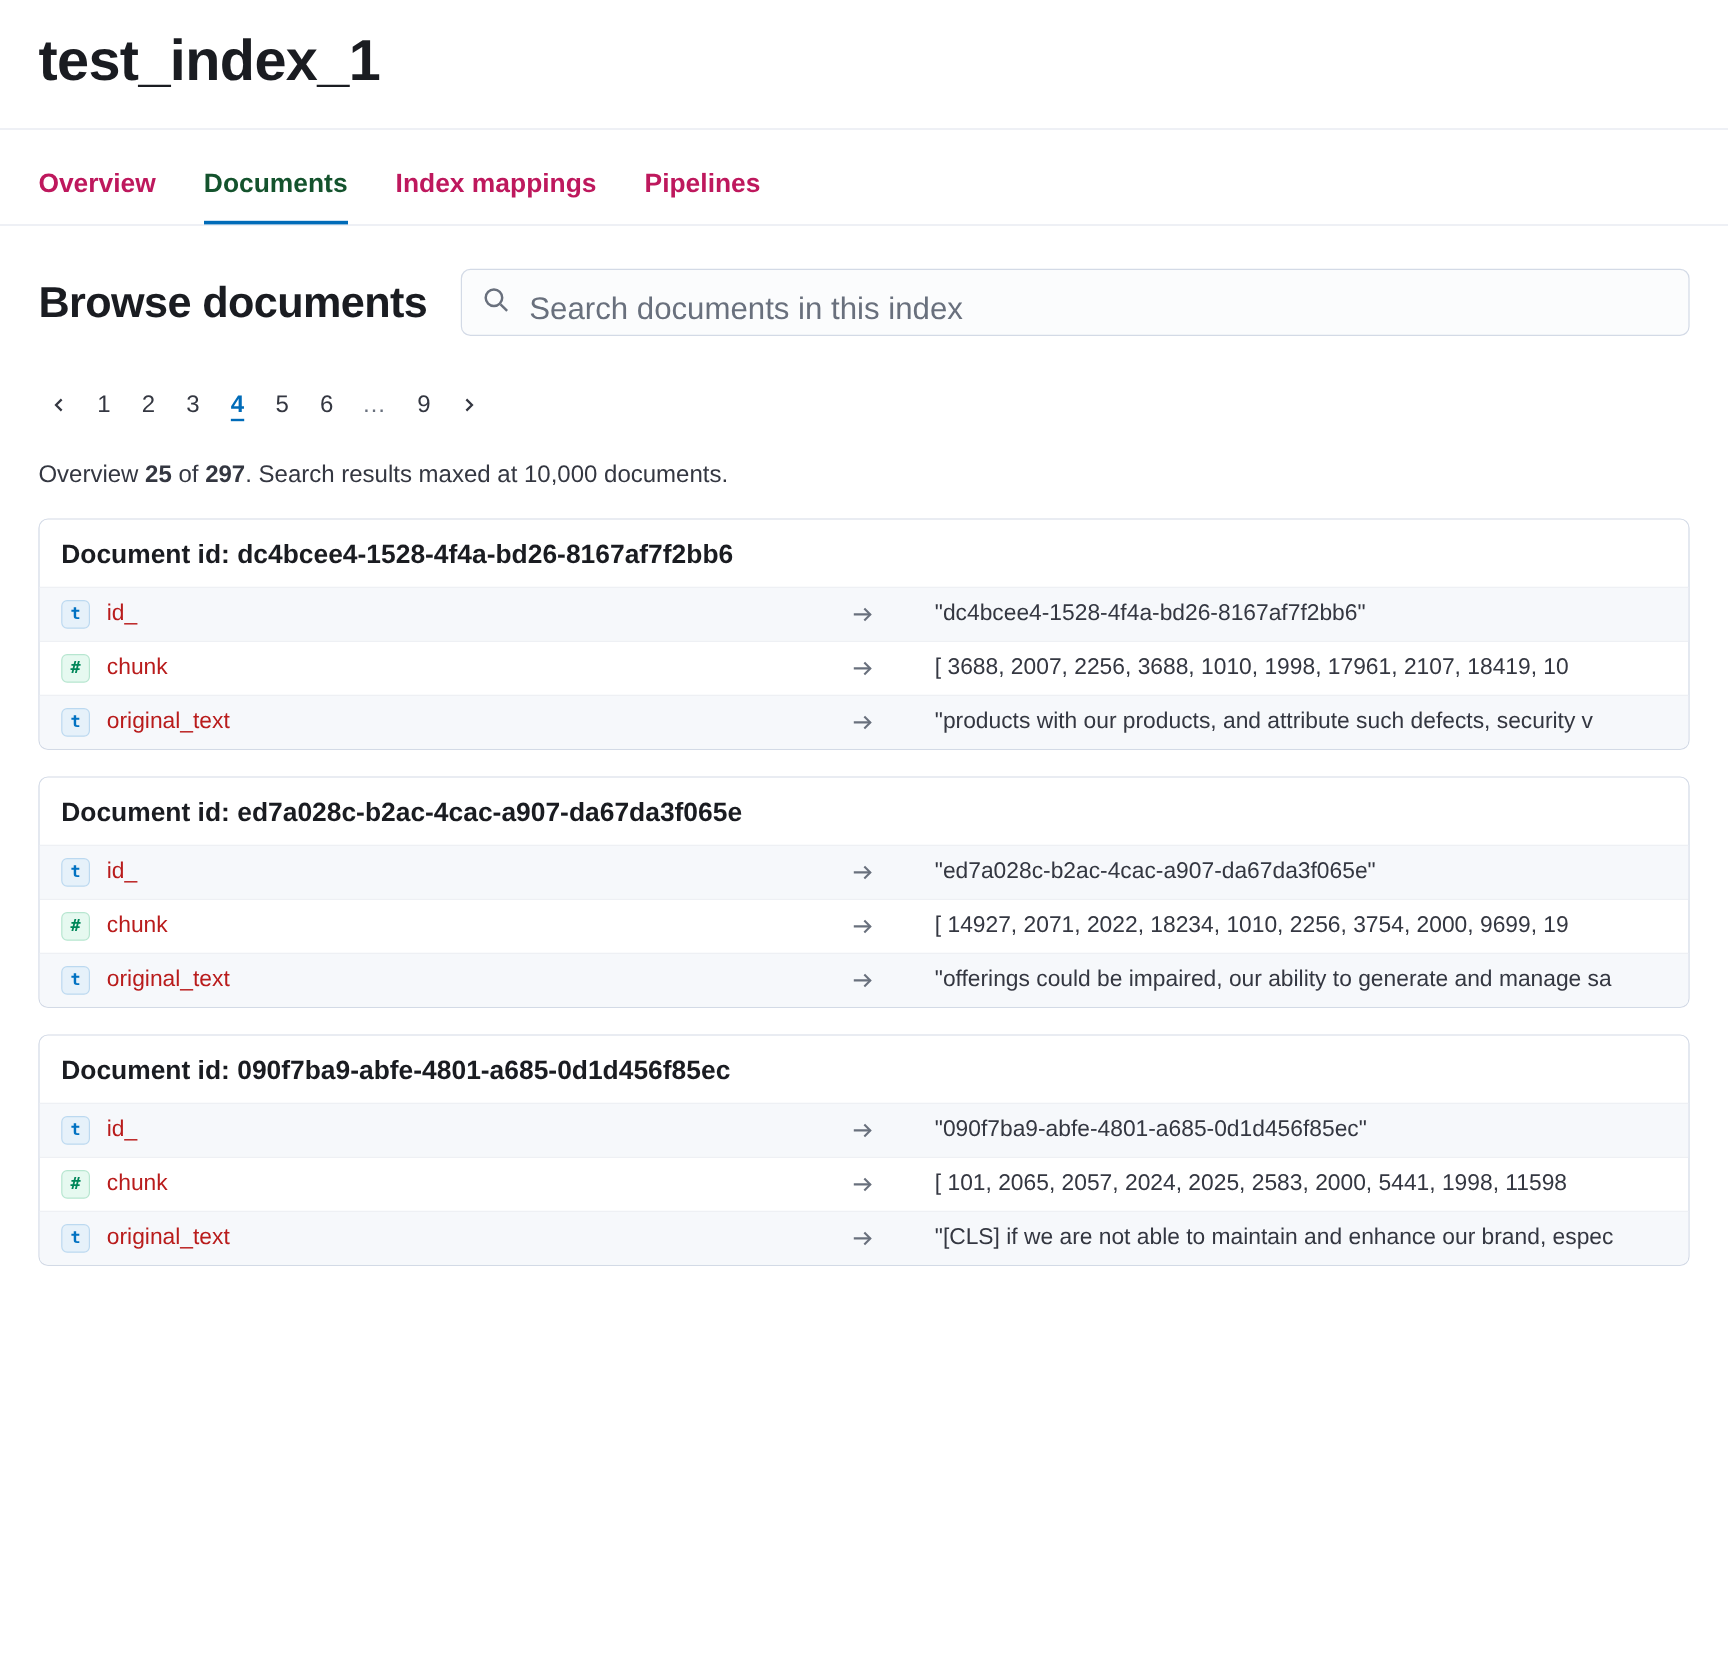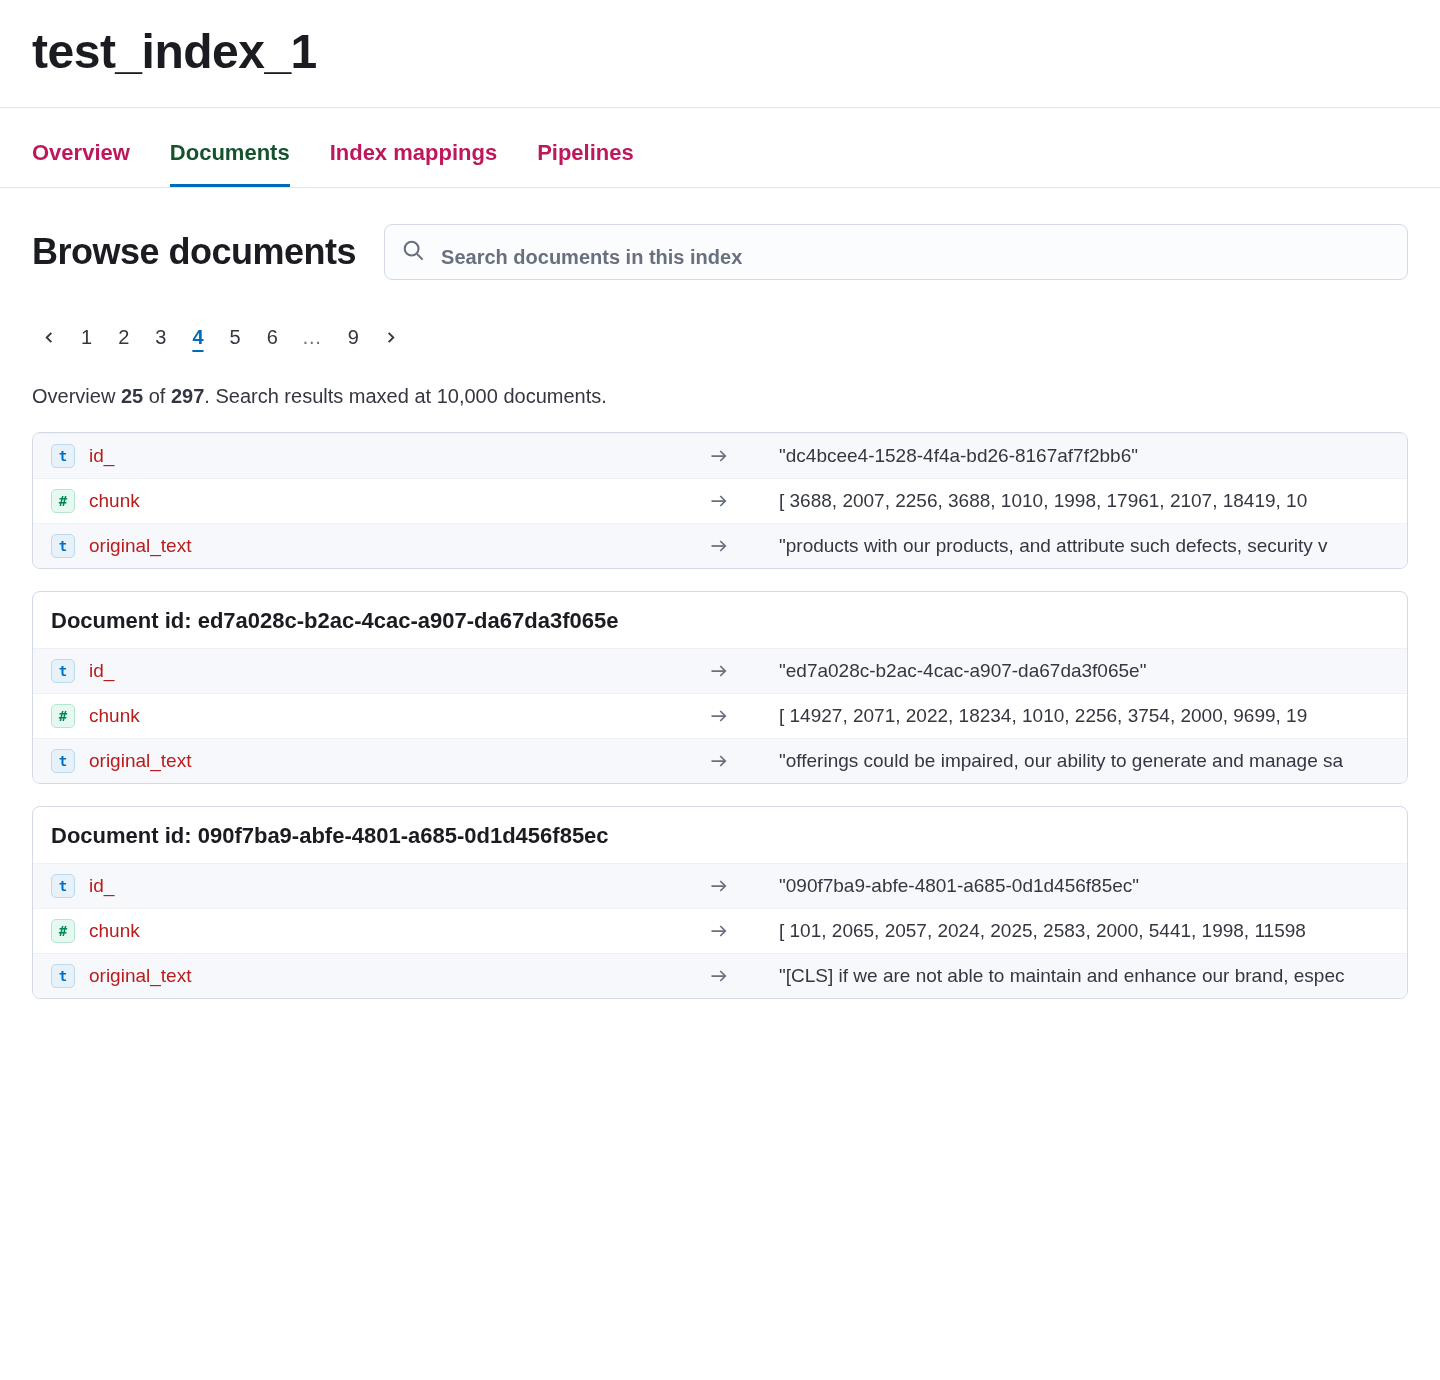--- a/index.html
+++ b/index.html
@@ -61,24 +61,23 @@
     .search-wrap {
       flex: 1;
       position: relative;
     }
     .search-input {
       width: 100%;
       height: 56px;
       border: 1px solid #d3dae6;
       border-radius: 8px;
       padding: 11px 20px 0 56px;
-      font-size: 20px;
+      font-size: 26px;
       background: #fbfcfd;
       color: #69707d;
-      font-weight: bold;
     }
     .search-input::placeholder {
       color: #69707d;
     }
     .search-icon {
       position: absolute;
       left: 18px;
       top: 50%;
       transform: translateY(-50%);
       color: #69707d;
@@ -231,20 +230,23 @@
         <polyline points="6,3 11,8 6,13"></polyline>
       </svg>
   </span>
 </div>
 
 <div class="results-summary">
   <span>Overview </span><b>25</b><span> of </span><b>297</b><span>. Search results maxed at 10,000 documents.</span>
 </div>
 
 <div class="doc-card">
+  <div class="doc-header">
+    <span>Document id: </span><span>dc4bcee4-1528-4f4a-bd26-8167af7f2bb6</span>
+  </div>
   <div class="doc-field odd">
     <span class="field-type-badge badge-t">t</span>
     <span class="field-name">id_</span>
     <span class="field-arrow">
         <svg width="20" height="20" viewBox="0 0 16 16" fill="none" stroke="currentColor" stroke-width="1.4">
           <line x1="2" y1="8" x2="13" y2="8"></line>
           <polyline points="9,4 13,8 9,12"></polyline>
         </svg>
       </span>
     <span class="field-value">"dc4bcee4-1528-4f4a-bd26-8167af7f2bb6"</span>

